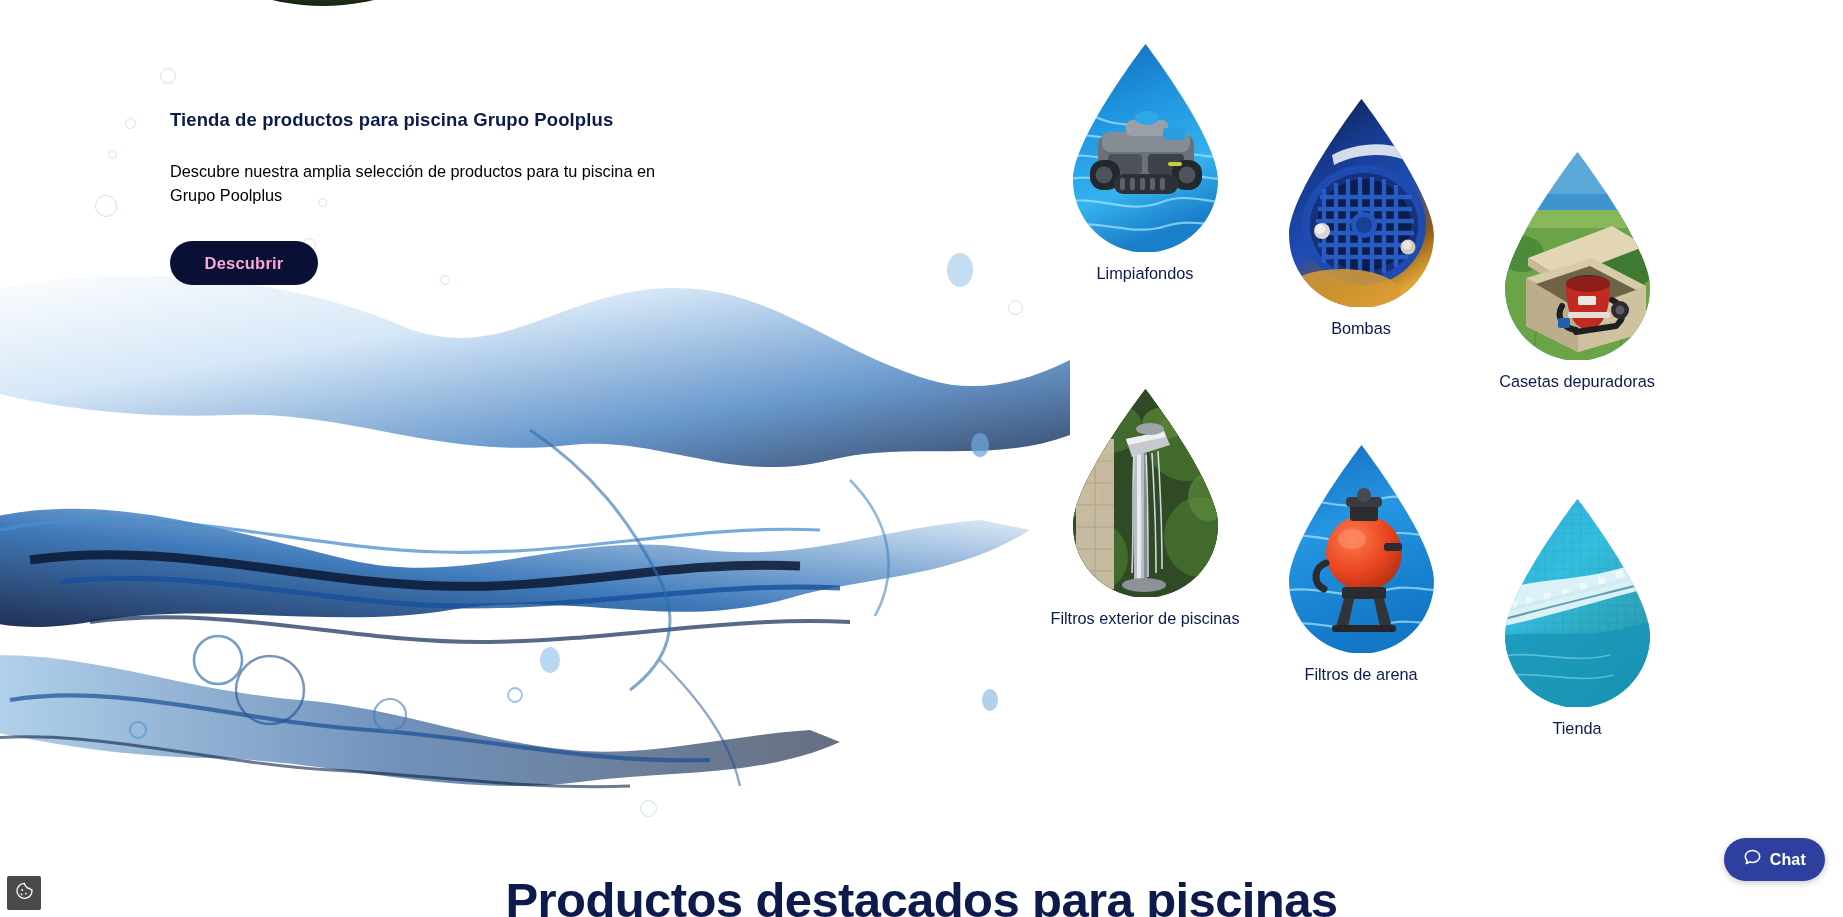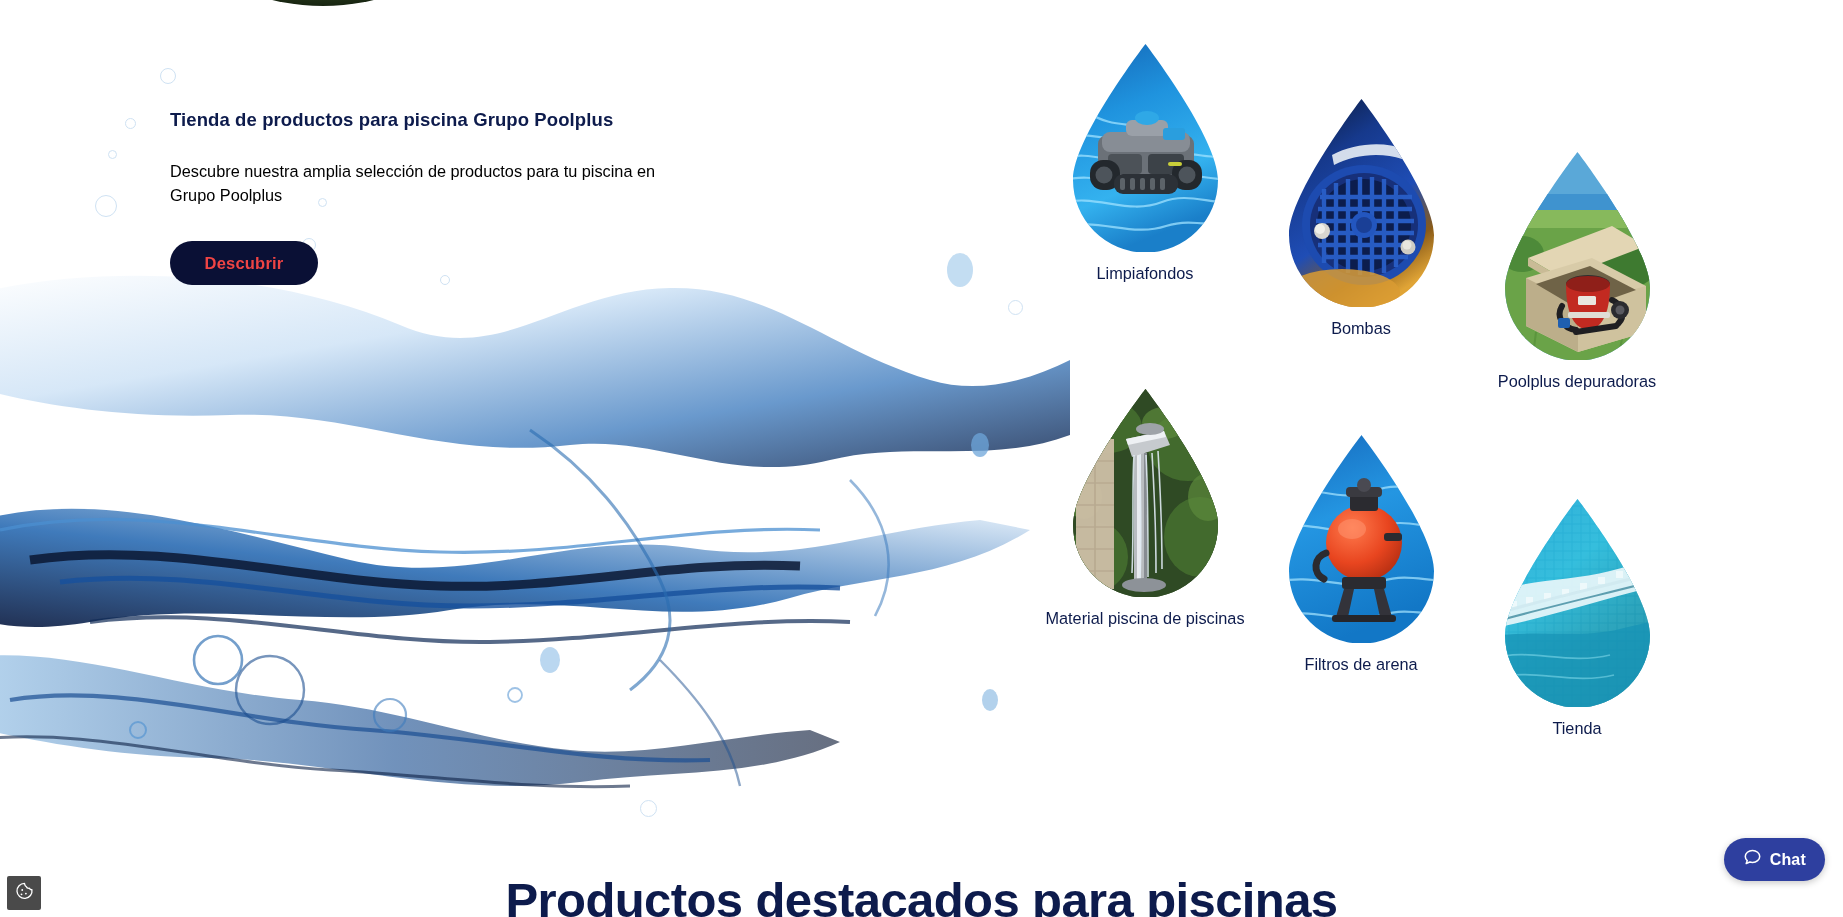--- a/index.html
+++ b/index.html
@@ -39,21 +39,21 @@
     font-size: 18.5px; font-weight: bold; color: #0d1b4c;
     letter-spacing: .1px; line-height: 1.35;
   }
   .hero-sub {
     margin-top: 27px; font-size: 16.3px; color: #000000;
     line-height: 1.45; max-width: 520px; font-weight: 400;
   }
   .btn-descubrir {
     display: inline-flex; align-items: center; justify-content: center;
     margin-top: 34px; width: 148px; height: 44px;
-    background: #0a1035; color: #ef4444;
+    background: #0a1035; color: #f9a8d4;
     border: none; border-radius: 24px; cursor: pointer;
     font-family: "Liberation Sans", sans-serif;
     font-size: 16.5px; font-weight: bold; letter-spacing: .2px;
   }
 
   
   .cats { position: absolute; left: 1030px; top: 42px; width: 800px; height: 730px; }
   .cat { position: absolute; width: 230px; text-align: center; }
   .cat .drop {
     position: relative; width: 155px; height: 210px; margin: 0 auto;
@@ -63,21 +63,21 @@
   .cat-label {
     margin-top: 11px; font-size: 16.3px; color: #0d1b4c;
     line-height: 1.32; font-weight: 400;
   }
 
   
   .cat.c0 { left: 0px;   top: 0px;   }
   .cat.c1 { left: 216px; top: 55px;  }
   .cat.c2 { left: 432px; top: 108px; }
   .cat.c3 { left: 0px;   top: 345px; }
-  .cat.c4 { left: 216px; top: 391px; }
+  .cat.c4 { left: 216px; top: 401px; }
   .cat.c5 { left: 432px; top: 455px; }
 
   
   .section-heading {
     position: absolute; left: 0; top: 872px; width: 1843px;
     text-align: center; font-size: 49px; font-weight: bold;
     color: #0d1b4c; letter-spacing: -0.6px; white-space: nowrap;
   }
 
   
@@ -334,21 +334,21 @@
               <path d="M62 156 C 56 166, 62 178, 76 180"></path>
               <path d="M112 150 C 122 154, 126 166, 118 174"></path>
               <path d="M76 182 L116 176"></path>
             </g>
             <circle cx="120" cy="160" r="9" fill="#2b2b2f"></circle>
             <circle cx="120" cy="160" r="4.5" fill="#5a5a60"></circle>
             <rect x="58" y="168" width="12" height="10" rx="2" fill="#1f5fb0"></rect>
           </g>
         </svg>
       </div>
-      <div class="cat-label">Poolplus depuradoras</div>
+      <div class="cat-label">Casetas depuradoras</div>
     </div>
 
     <div class="cat c3">
       <div class="drop">
         <svg viewBox="0 0 155 210" xmlns="http://www.w3.org/2000/svg">
           <defs>
             <clipPath id="dclip3">
                 <path d="M77.5 2 C 77.5 2, 150 96, 150 138 A72.5 72.5 0 1 1 5 138 C 5 96, 77.5 2, 77.5 2 Z"></path>
               </clipPath>
           </defs>
@@ -394,21 +394,21 @@
                 <path d="M78 68 C 80 104, 80 146, 80 190"></path>
                 <path d="M84 66 C 86 100, 88 142, 88 186"></path>
                 <path d="M90 64 C 92 98, 94 138, 94 182"></path>
               </g>
 
               <ellipse cx="76" cy="198" rx="22" ry="7" fill="#8d9298"></ellipse>
             </g>
           </g>
         </svg>
       </div>
-      <div class="cat-label">Material piscina de piscinas</div>
+      <div class="cat-label">Filtros exterior de piscinas</div>
     </div>
 
     <div class="cat c4">
       <div class="drop">
         <svg viewBox="0 0 155 210" xmlns="http://www.w3.org/2000/svg">
           <defs>
             <clipPath id="dclip4">
                 <path d="M77.5 2 C 77.5 2, 150 96, 150 138 A72.5 72.5 0 1 1 5 138 C 5 96, 77.5 2, 77.5 2 Z"></path>
               </clipPath>
             <linearGradient id="dg4" x1="0" y1="0" x2="0.3" y2="1">

